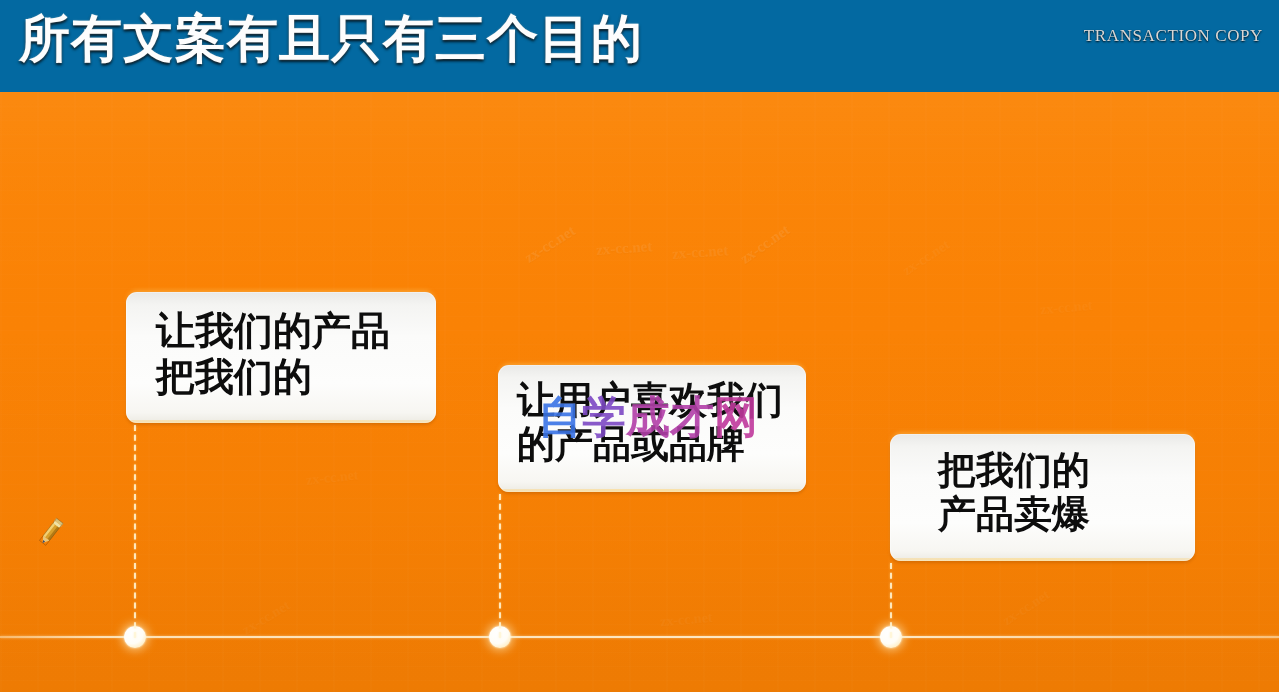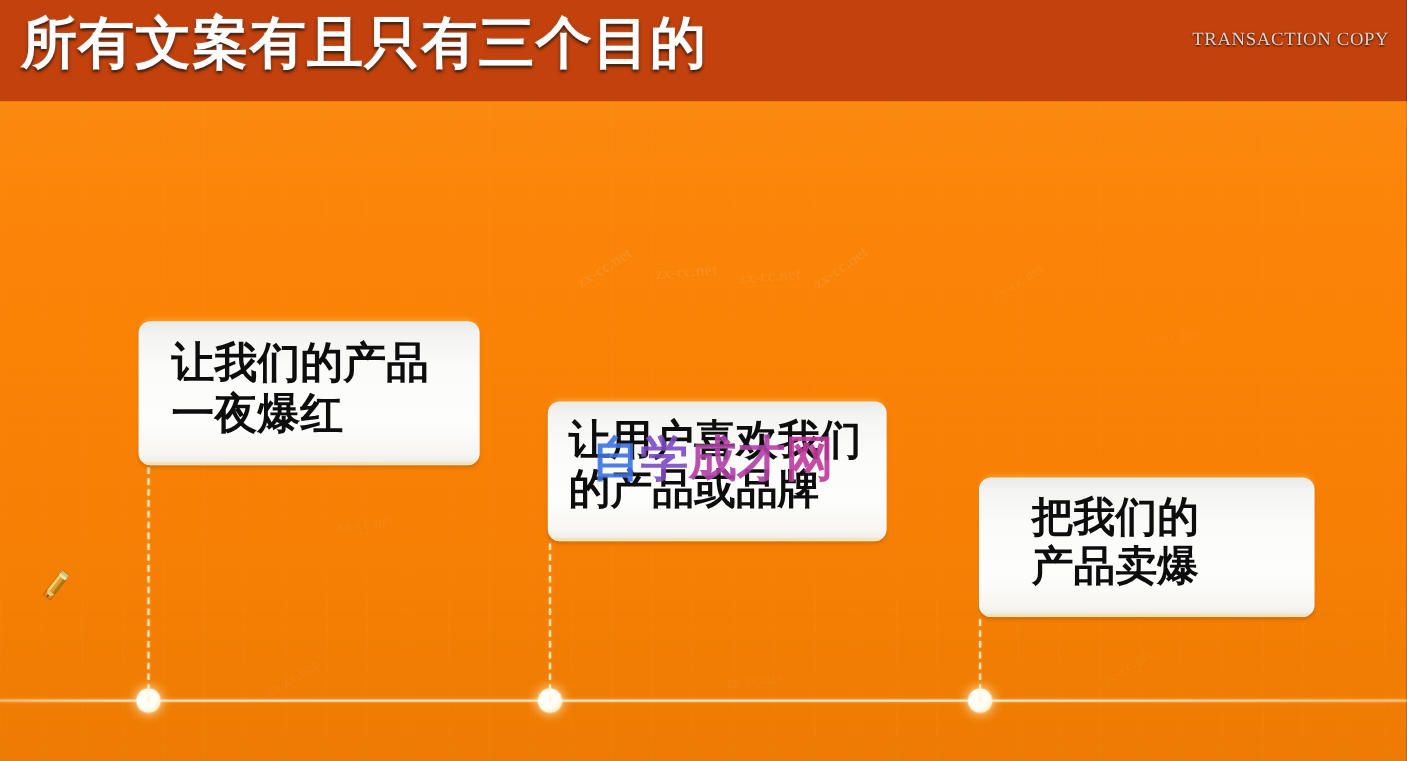--- a/index.html
+++ b/index.html
@@ -12,21 +12,21 @@
   #slide {
     position:relative;
     width:1279px; height:692px;
     overflow:hidden;
   }
 
   
   #header {
     position:absolute; left:0; top:0;
     width:1279px; height:116px;
-    background:#c2410c;
+    background:#0369a1;
     overflow:hidden;
   }
   #header:after{
     content:""; position:absolute; left:0; bottom:0;
     width:100%; height:3px;
     background:linear-gradient(to right,#2a0700,#4a1202 30%,#3a0e01 70%,#240600);
     opacity:.85;
   }
   #slide-title {
     position:absolute; left:19px; top:5px;
@@ -208,21 +208,21 @@
         <div class="node" style="left: 880px; top: 534px;"></div>
       </div>
     <div id="timeline-stems">
         <div class="stem" style="left: 134px; top: 333px; height: 213px;"></div>
         <div class="stem" style="left: 499px; top: 402px; height: 144px;"></div>
         <div class="stem" style="left: 890px; top: 471px; height: 75px;"></div>
       </div>
 
     <div class="card" id="card1">
       <div class="card-text">让我们的产品
-一夜爆红</div>
+把我们的</div>
     </div>
 
     <div class="card" id="card2">
       <div class="card-text">让用户喜欢我们
 的产品或品牌</div>
     </div>
 
     <div class="card" id="card3">
       <div class="card-text">把我们的
 产品卖爆</div>

